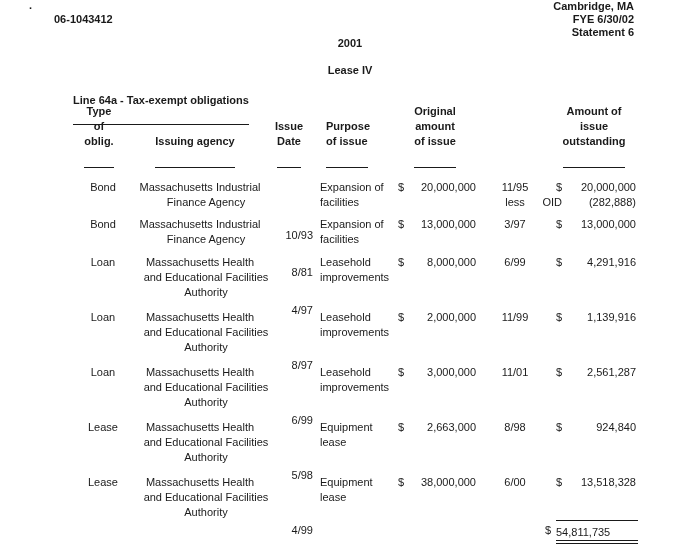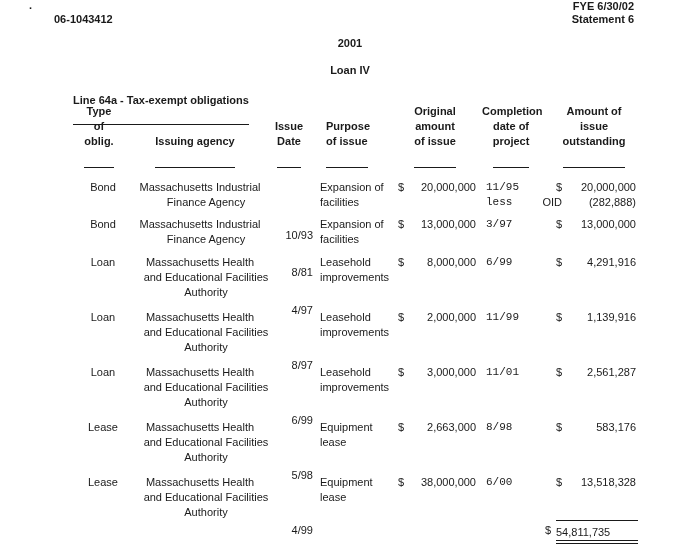--- a/index.html
+++ b/index.html
@@ -30,47 +30,48 @@
   .h-comp{left:482px;width:58px;text-align:center;}
   .h-out{left:556px;width:76px;text-align:center;}
   .trow{position:absolute;left:4px;width:684px;height:50px;}
   .cell{position:absolute;top:0;line-height:15px;white-space:pre-line;}
   .c-type{left:78px;width:42px;text-align:center;}
   .c-agency{left:120px;width:152px;padding-left:12px;text-indent:-12px;box-sizing:border-box;text-align:center;}
   .c-date{left:264px;width:45px;text-align:right;margin-top:48px;}
   .c-purpose{left:316px;width:74px;}
   .c-cur1{left:394px;width:14px;}
   .c-orig{left:398px;width:74px;text-align:right;}
-  .c-comp{left:482px;width:58px;text-align:left;font-family:Liberation Mono, monospace;}
+  .c-comp{left:482px;width:58px;text-align:center;}
   .c-cur2{left:528px;width:30px;text-align:right;}
   .c-out{left:556px;width:76px;text-align:right;}
   
   .total-row{position:absolute;top:520px;left:0;width:700px;height:25px;}
   .total-cur{position:absolute;left:545px;top:4px;}
   .total-amt{
     position:absolute;left:556px;width:82px;box-sizing:border-box;
     text-align:left;padding:4px 9px 1px 0;line-height:14px;
     border-top:1.5px solid #1a1a1a;border-bottom:4px double #1a1a1a;
   }
 </style>
 </head>
 <body>
 
 <div class="page">
 
   <span class="abs margin-mark">.</span>
   <div class="abs ein b">06-1043412</div>
 
   <div class="abs right-block b">
+    <div>Cambridge, MA</div>
     <div>FYE 6/30/02</div>
     <div>Statement 6</div>
   </div>
 
   <div class="abs year b">2001</div>
-  <div class="abs part b">Loan IV</div>
+  <div class="abs part b">Lease IV</div>
 
   <div class="abs section-title b">
     <span class="u">Line 64a - Tax-exempt obligations</span>
   </div>
 
   <div class="thead">
     <div class="hcell h-type">
       <div>Type</div>
       <div>of</div>
       <div><span class="u">oblig.</span></div>
@@ -83,25 +84,20 @@
       <div><span class="u">Date</span></div>
     </div>
     <div class="hcell h-purpose">
       <div>Purpose</div>
       <div><span class="u">of issue</span></div>
     </div>
     <div class="hcell h-original">
       <div>Original</div>
       <div>amount</div>
       <div><span class="u">of issue</span></div>
-    </div>
-    <div class="hcell h-comp">
-      <div>Completion</div>
-      <div>date of</div>
-      <div><span class="u">project</span></div>
     </div>
     <div class="hcell h-out">
       <div>Amount of</div>
       <div>issue</div>
       <div><span class="u">outstanding</span></div>
     </div>
   </div>
 
   <div class="trow" style="top:180px">
     <span class="cell c-type">Bond</span>
@@ -184,21 +180,21 @@
     <span class="cell c-agency">Massachusetts Health
 and Educational Facilities
 Authority</span>
     <span class="cell c-date">5/98</span>
     <span class="cell c-purpose">Equipment
 lease</span>
     <span class="cell c-cur1">$</span>
     <span class="cell c-orig">2,663,000</span>
     <span class="cell c-comp">8/98</span>
     <span class="cell c-cur2">$</span>
-    <span class="cell c-out">583,176</span>
+    <span class="cell c-out">924,840</span>
   </div>
 
   <div class="trow" style="top:475px">
     <span class="cell c-type">Lease</span>
     <span class="cell c-agency">Massachusetts Health
 and Educational Facilities
 Authority</span>
     <span class="cell c-date">4/99</span>
     <span class="cell c-purpose">Equipment
 lease</span>

